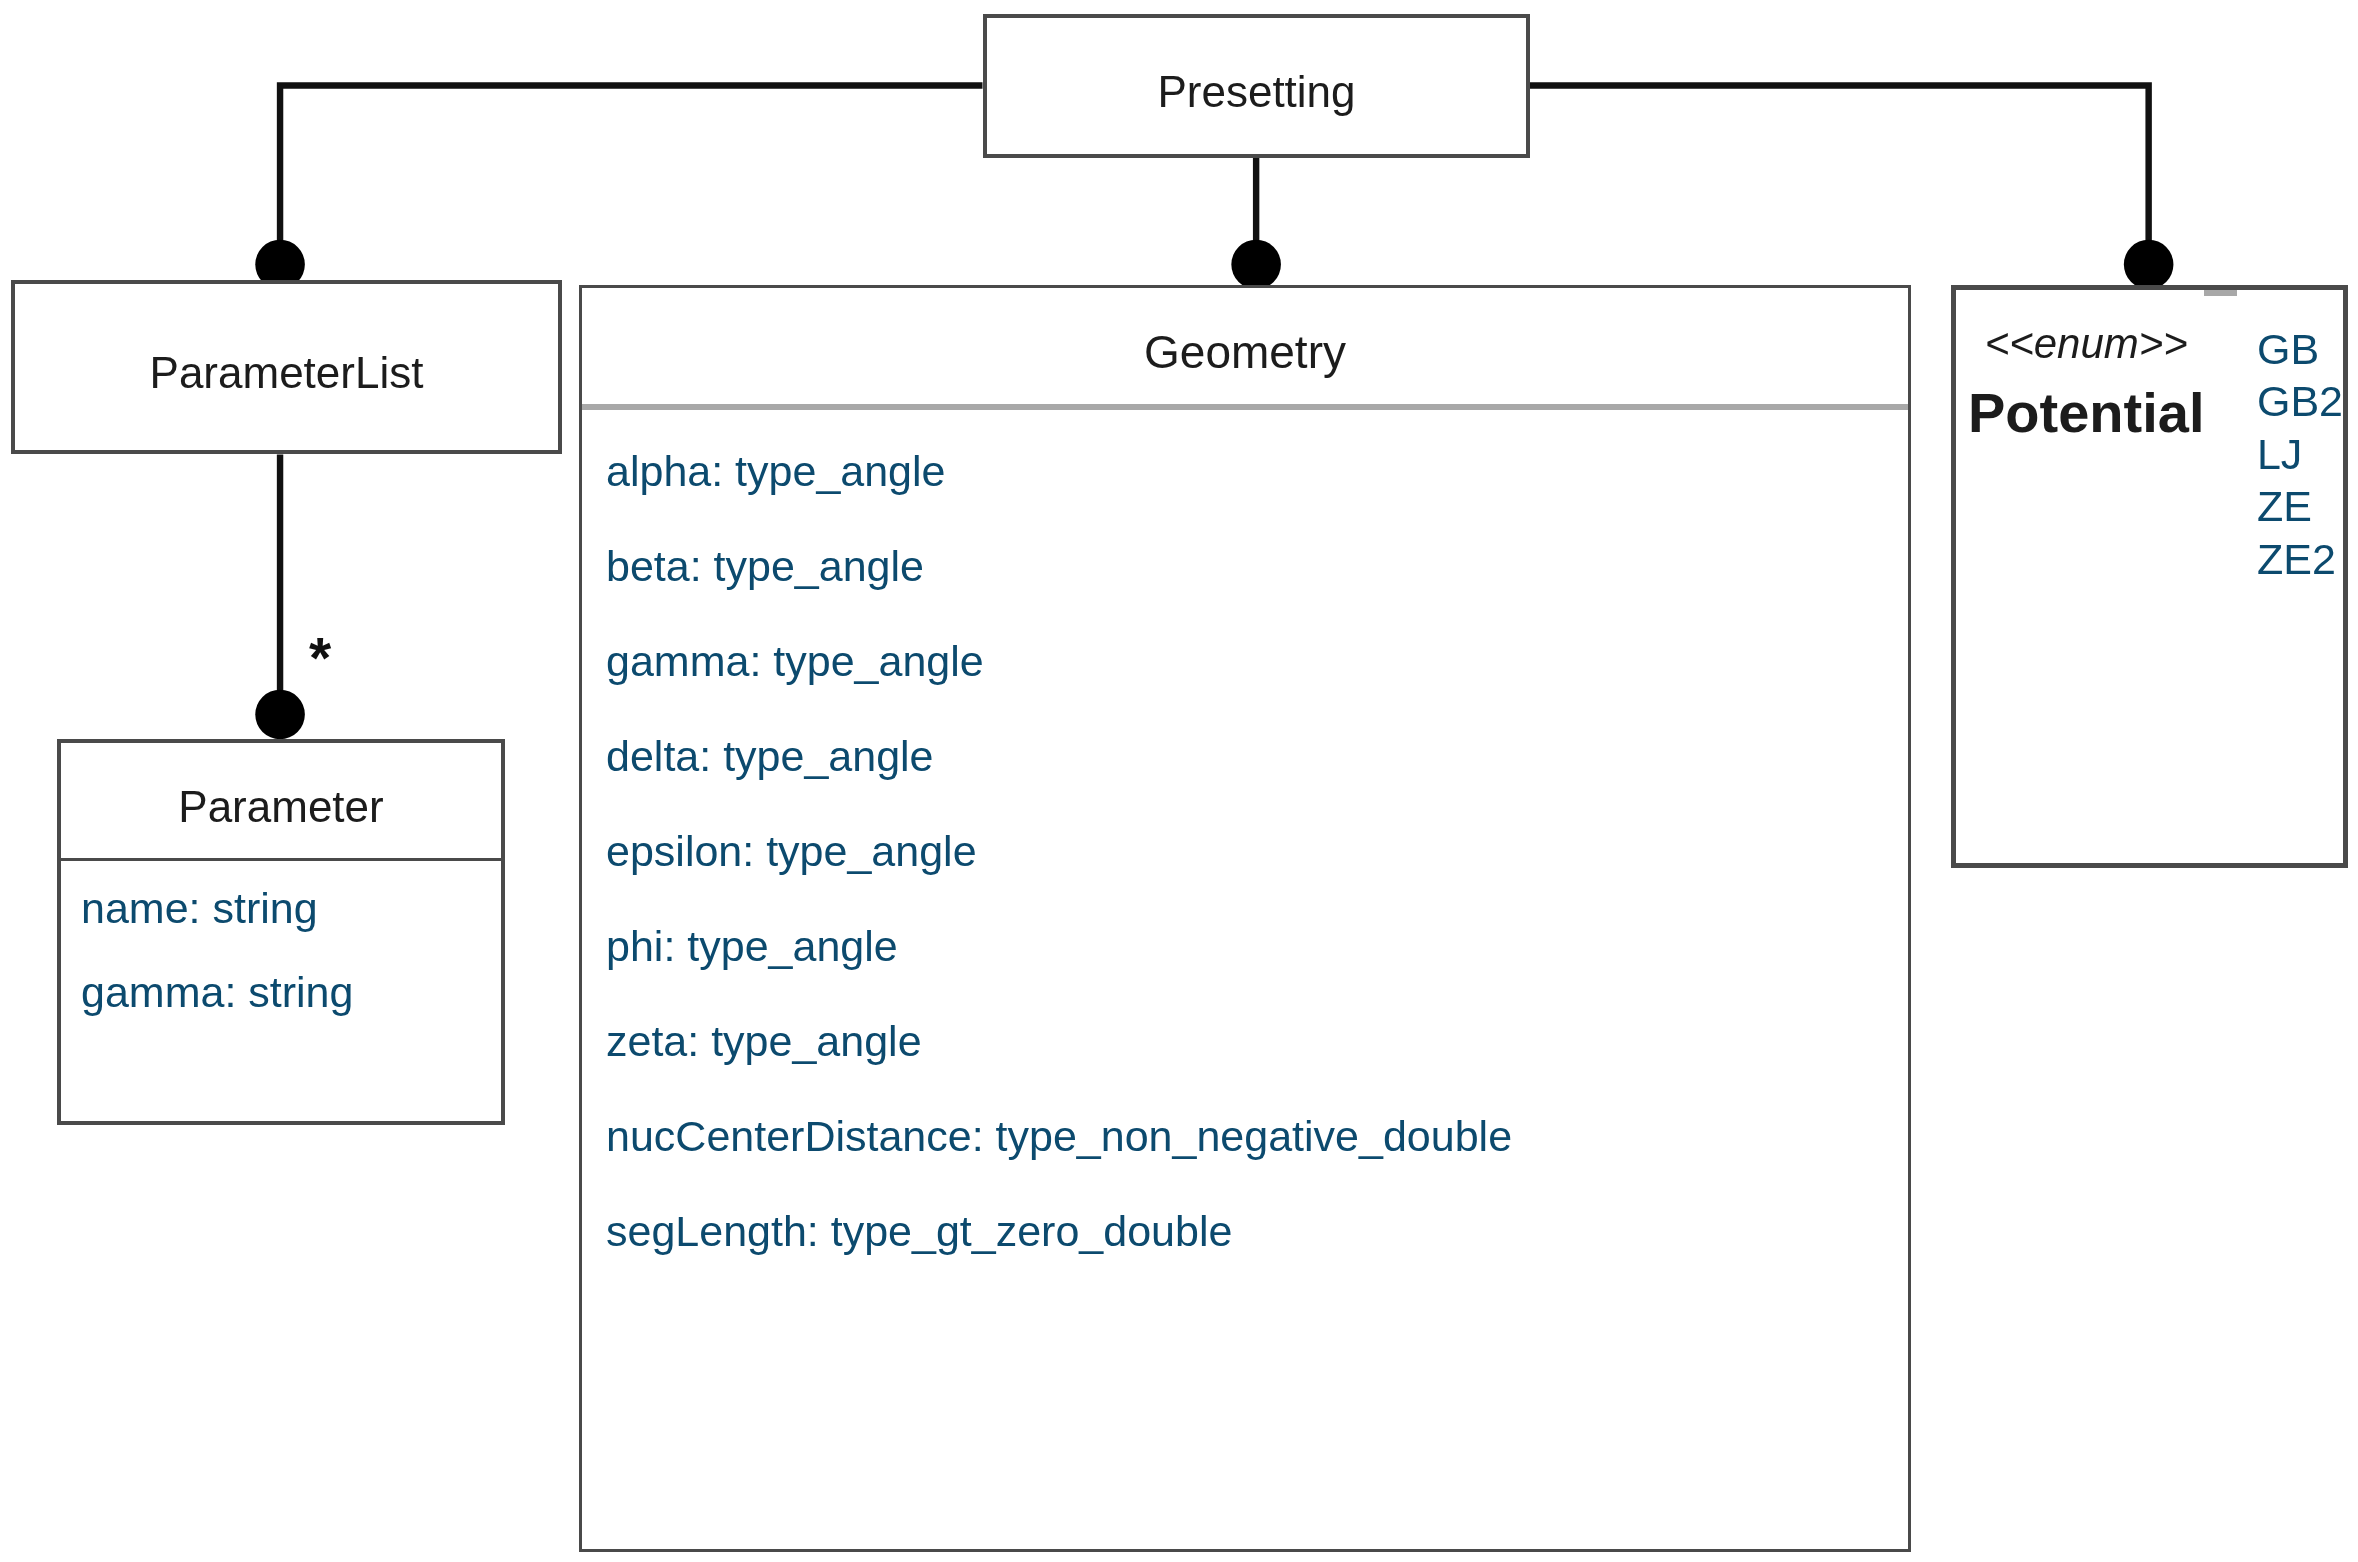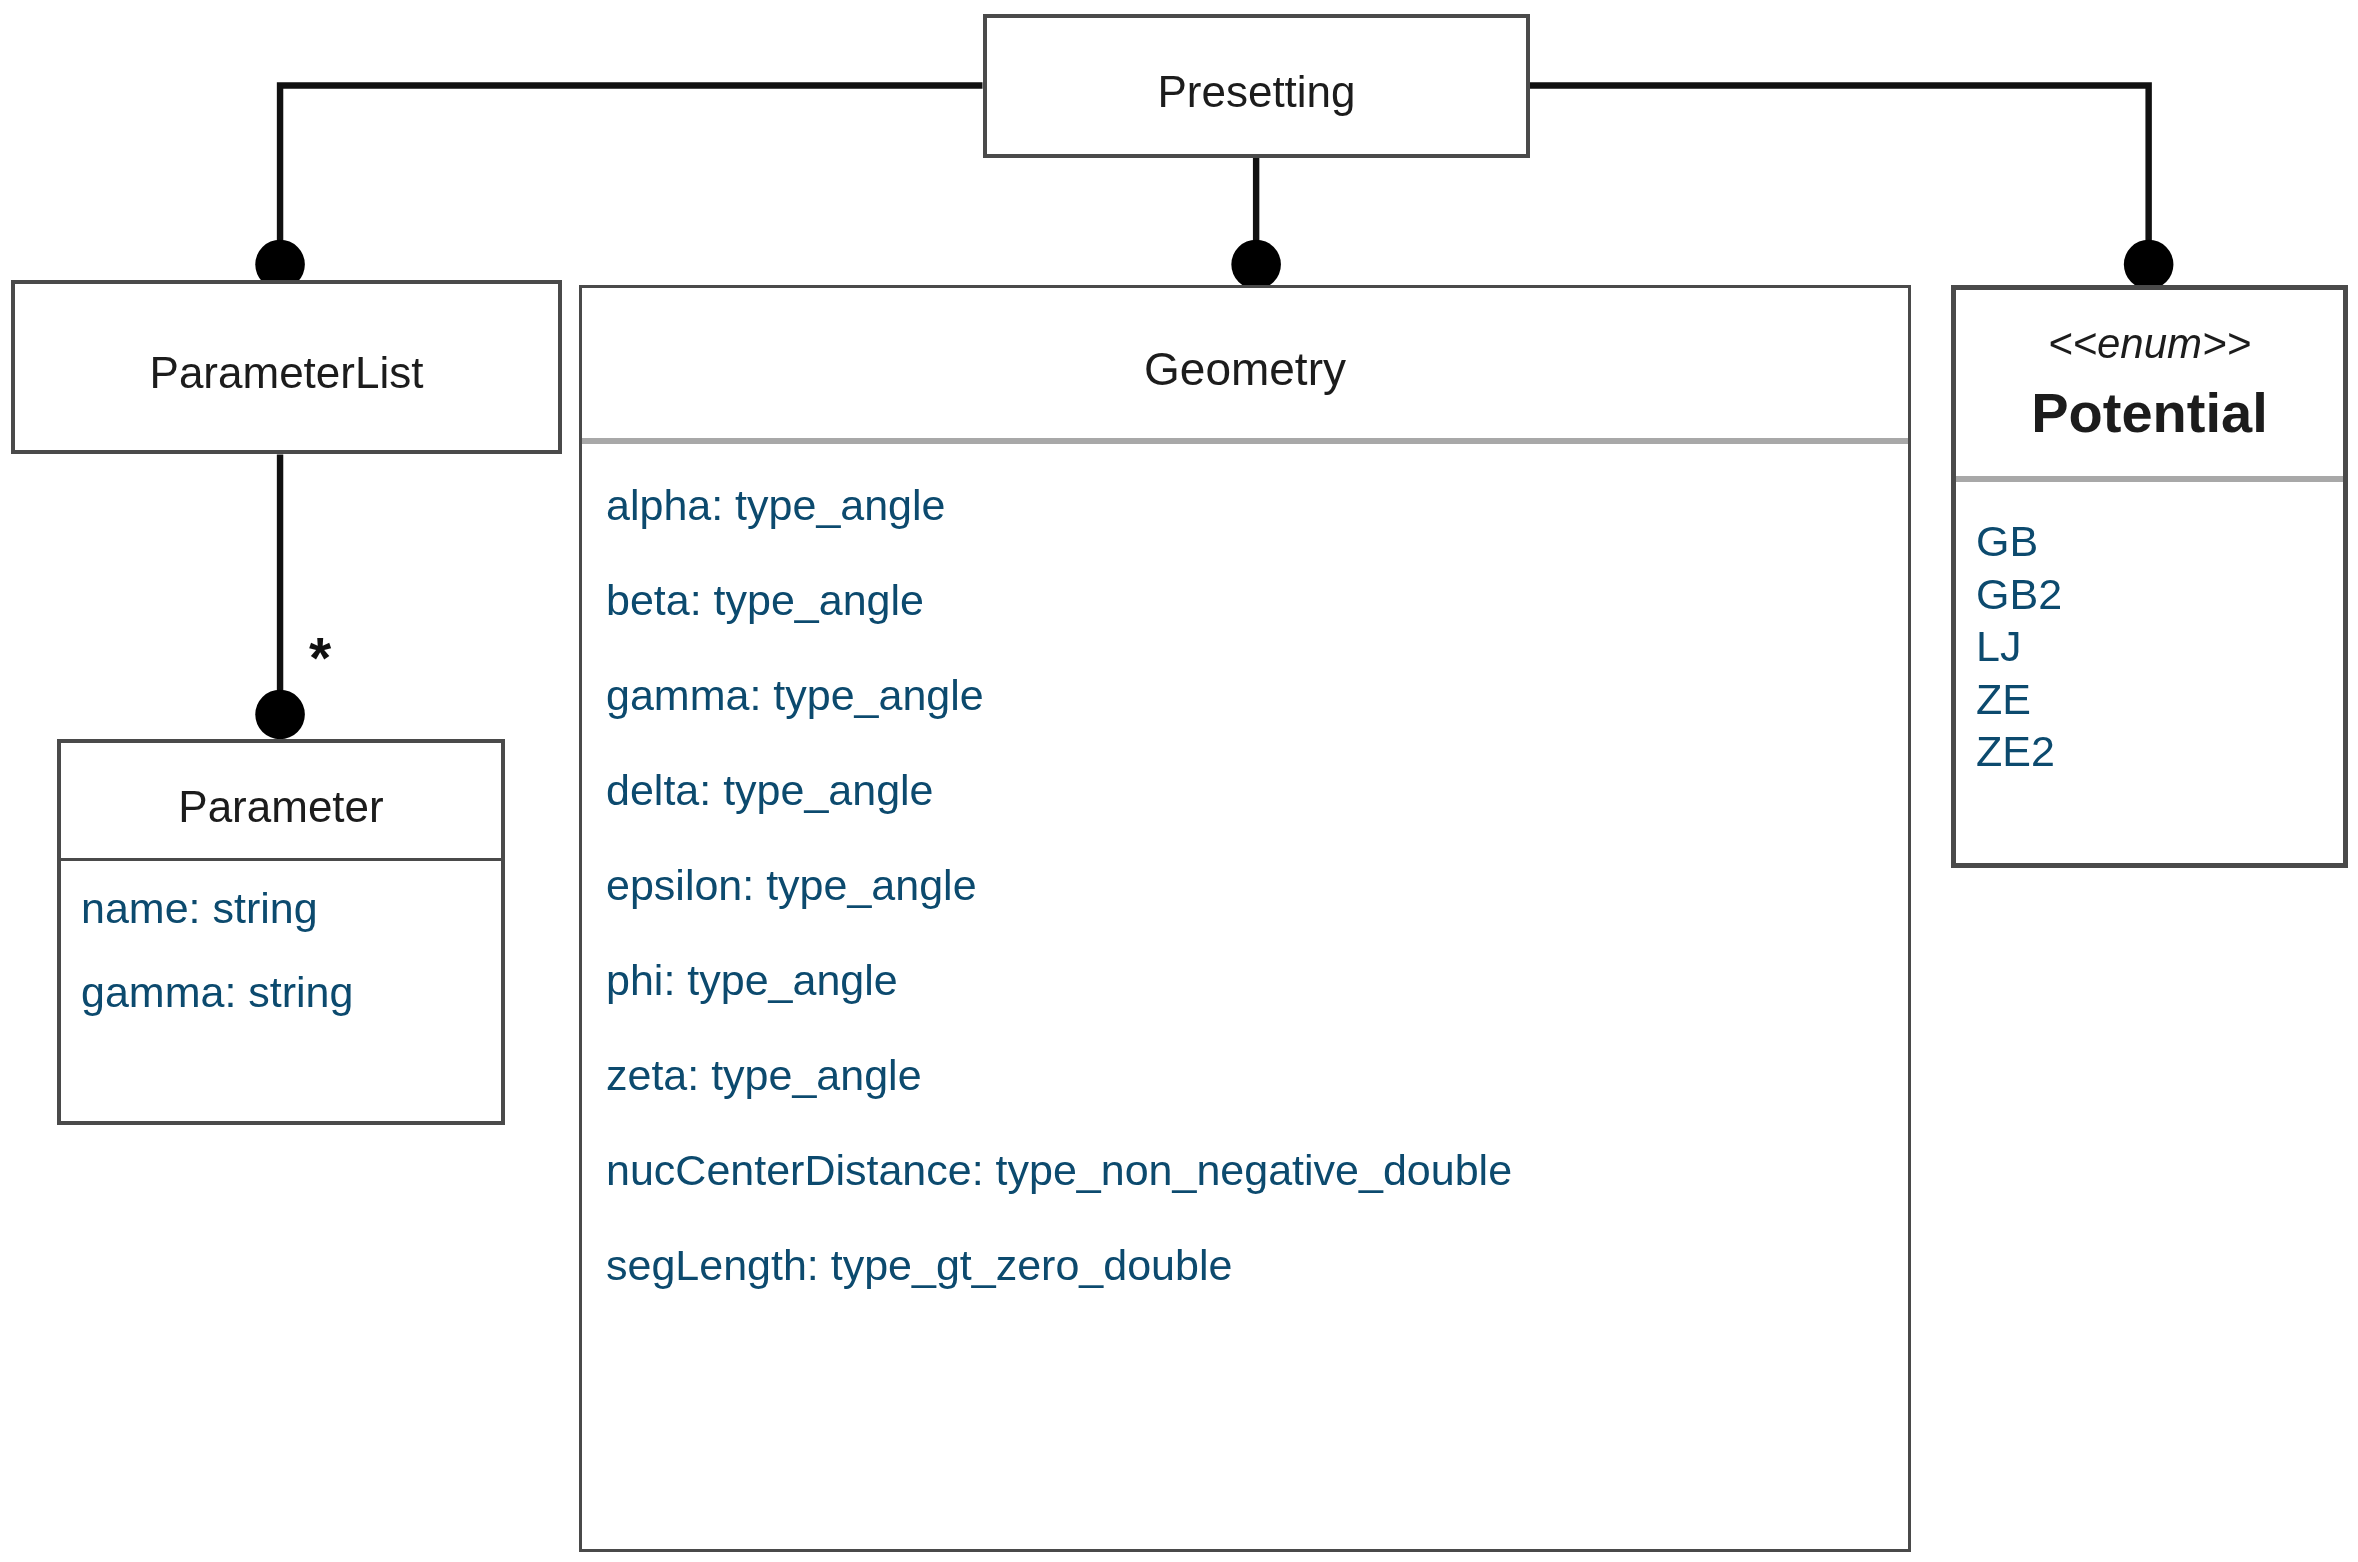--- a/index.html
+++ b/index.html
@@ -111,21 +111,21 @@
   #geometry-box {
     left: 579px;
     top: 285px;
     width: 1332px;
     height: 1267px;
     display: flex;
     flex-direction: column;
     border-width: 3.7px;
   }
   #geometry-box .uml-title-cell {
-    height: 150px;
+    height: 116px;
     display: flex;
     align-items: center;
     justify-content: center;
   }
   #geometry-box .uml-title { font-size: 46px; }
   #geometry-attrs {
     flex: 1;
     padding: 37px 0 0 24px;
     box-sizing: border-box;
   }
@@ -134,22 +134,23 @@
     margin-bottom: 46px;
   }
 
   
   #potential-box {
     left: 1951px;
     top: 285px;
     width: 397px;
     height: 583px;
     display: flex;
-    flex-direction: column;
+    flex-direction: row;
     border-width: 5.5px;
+    padding-left: 12px;
   }
   #potential-box .uml-title-cell {
     height: 186px;
     display: flex;
     flex-direction: column;
     align-items: center;
     justify-content: center;
   }
   .stereotype {
     font-style: italic;

